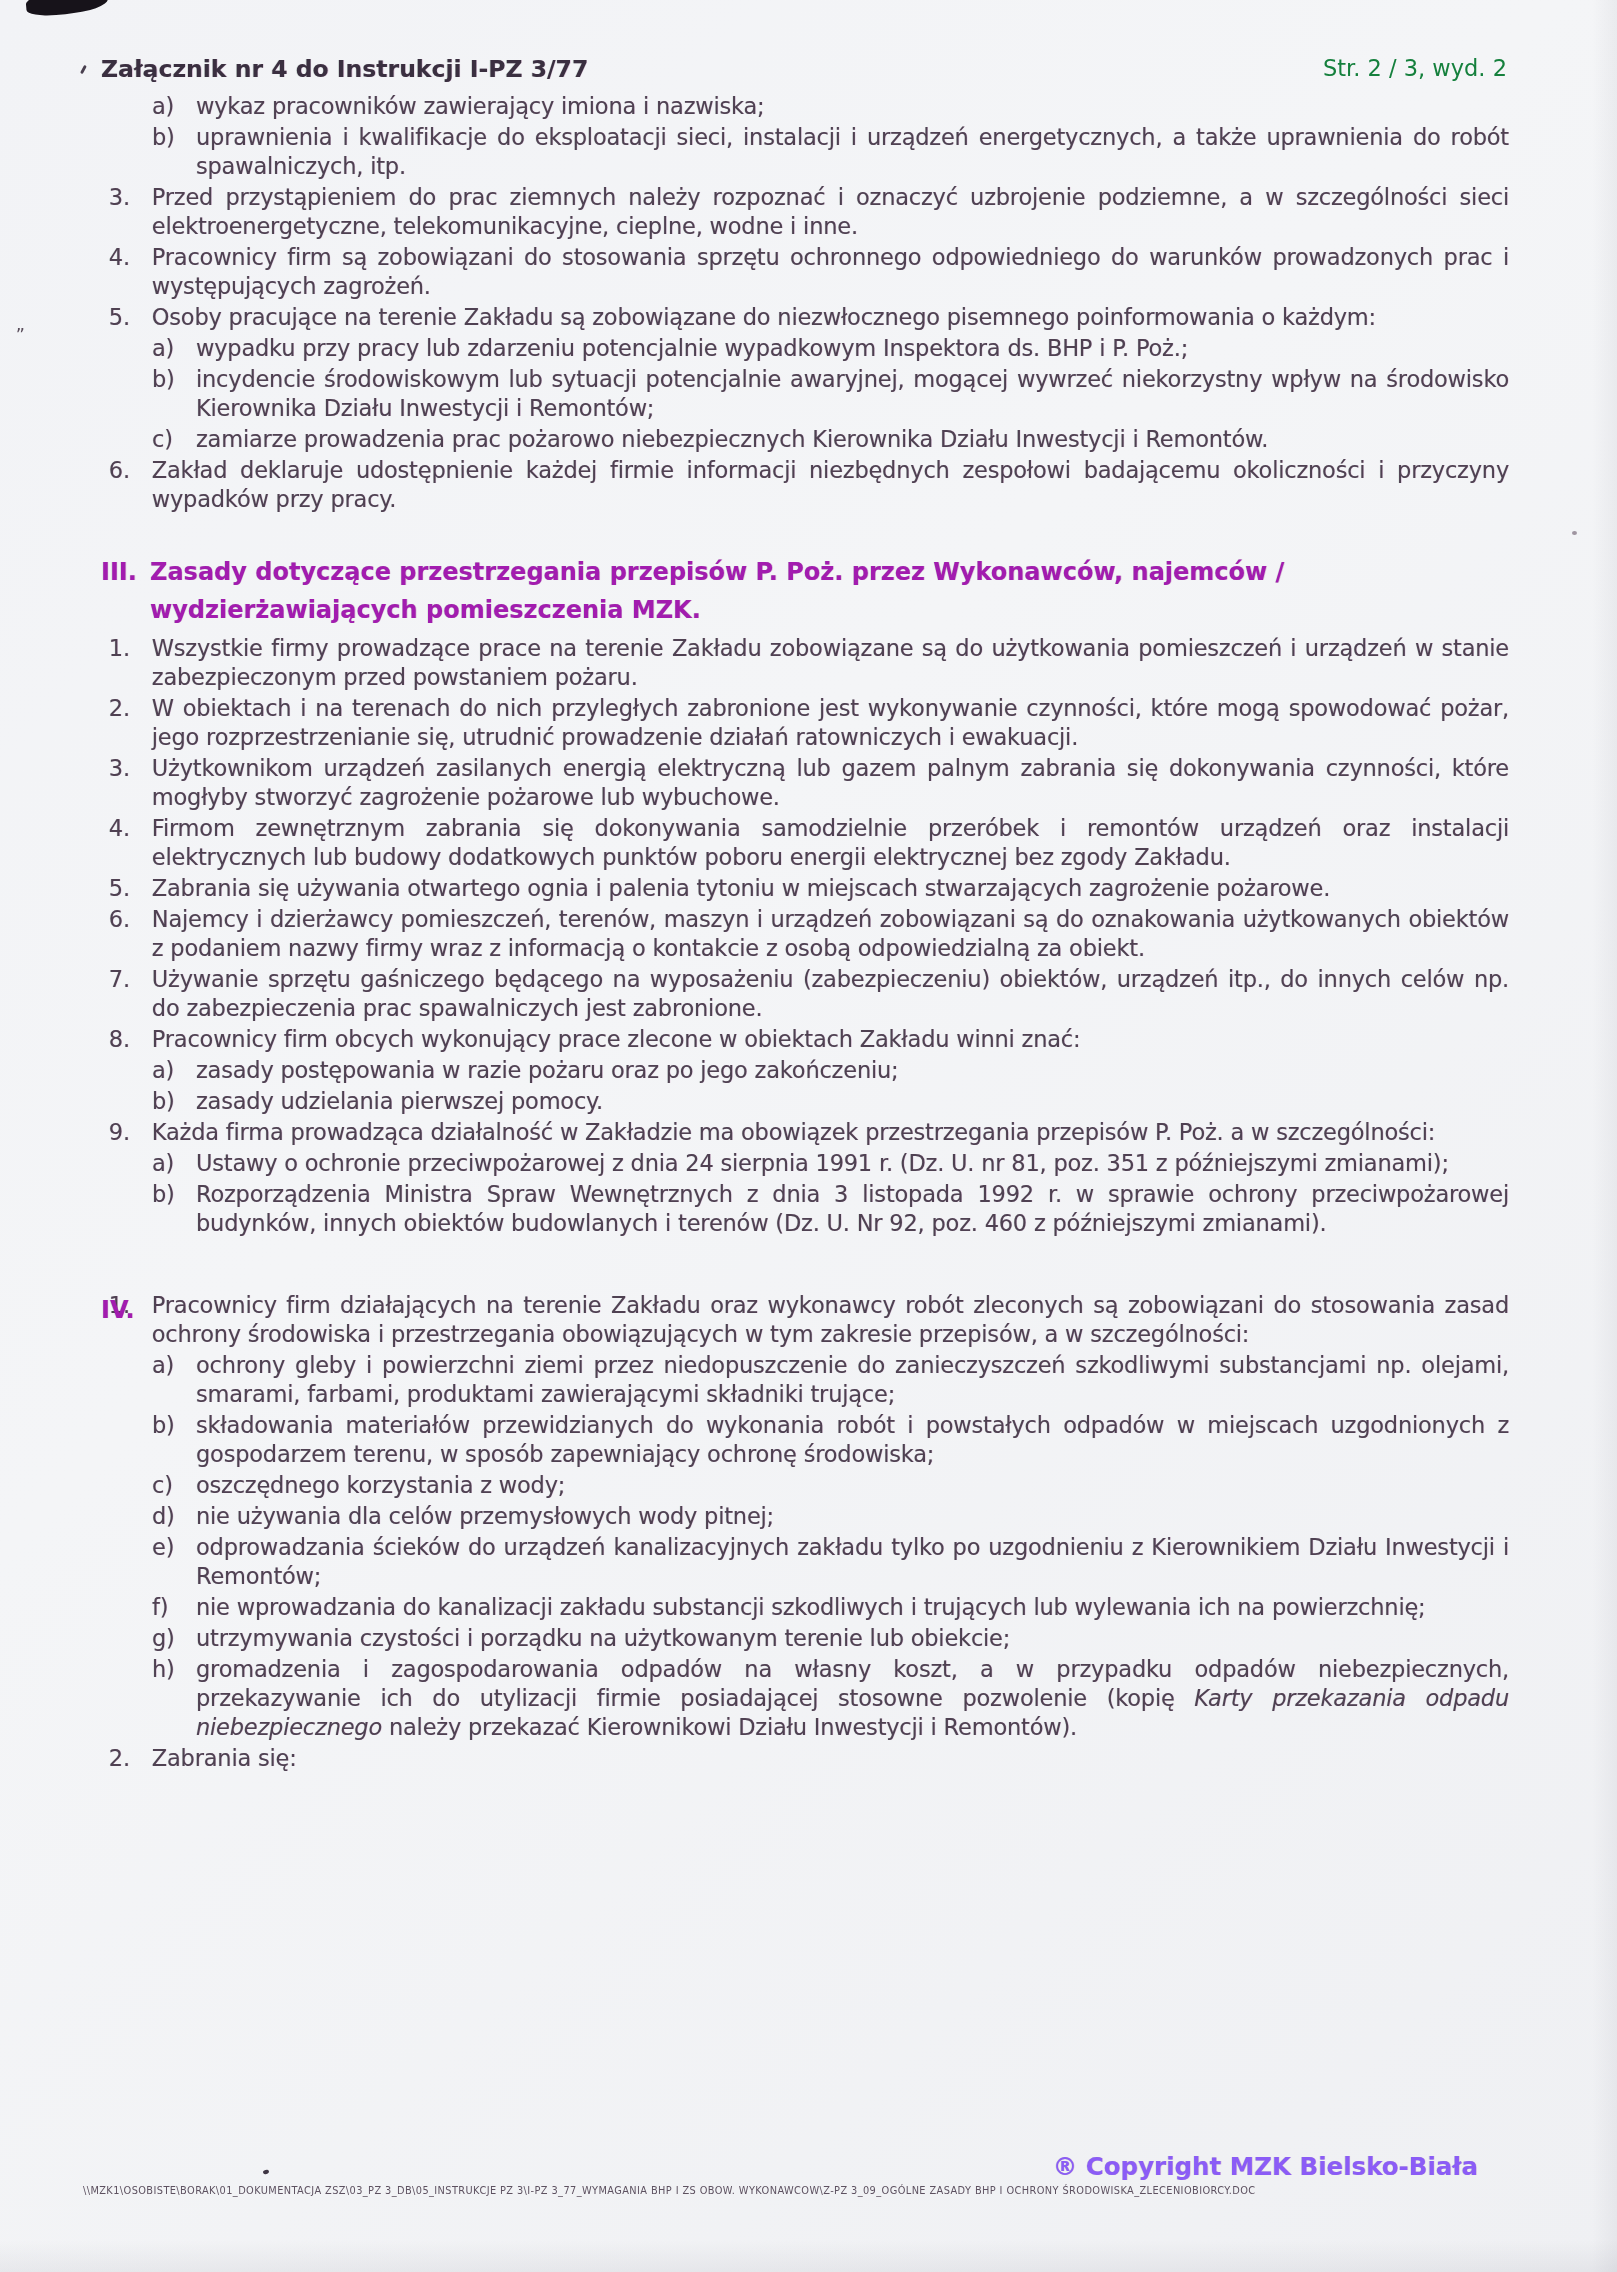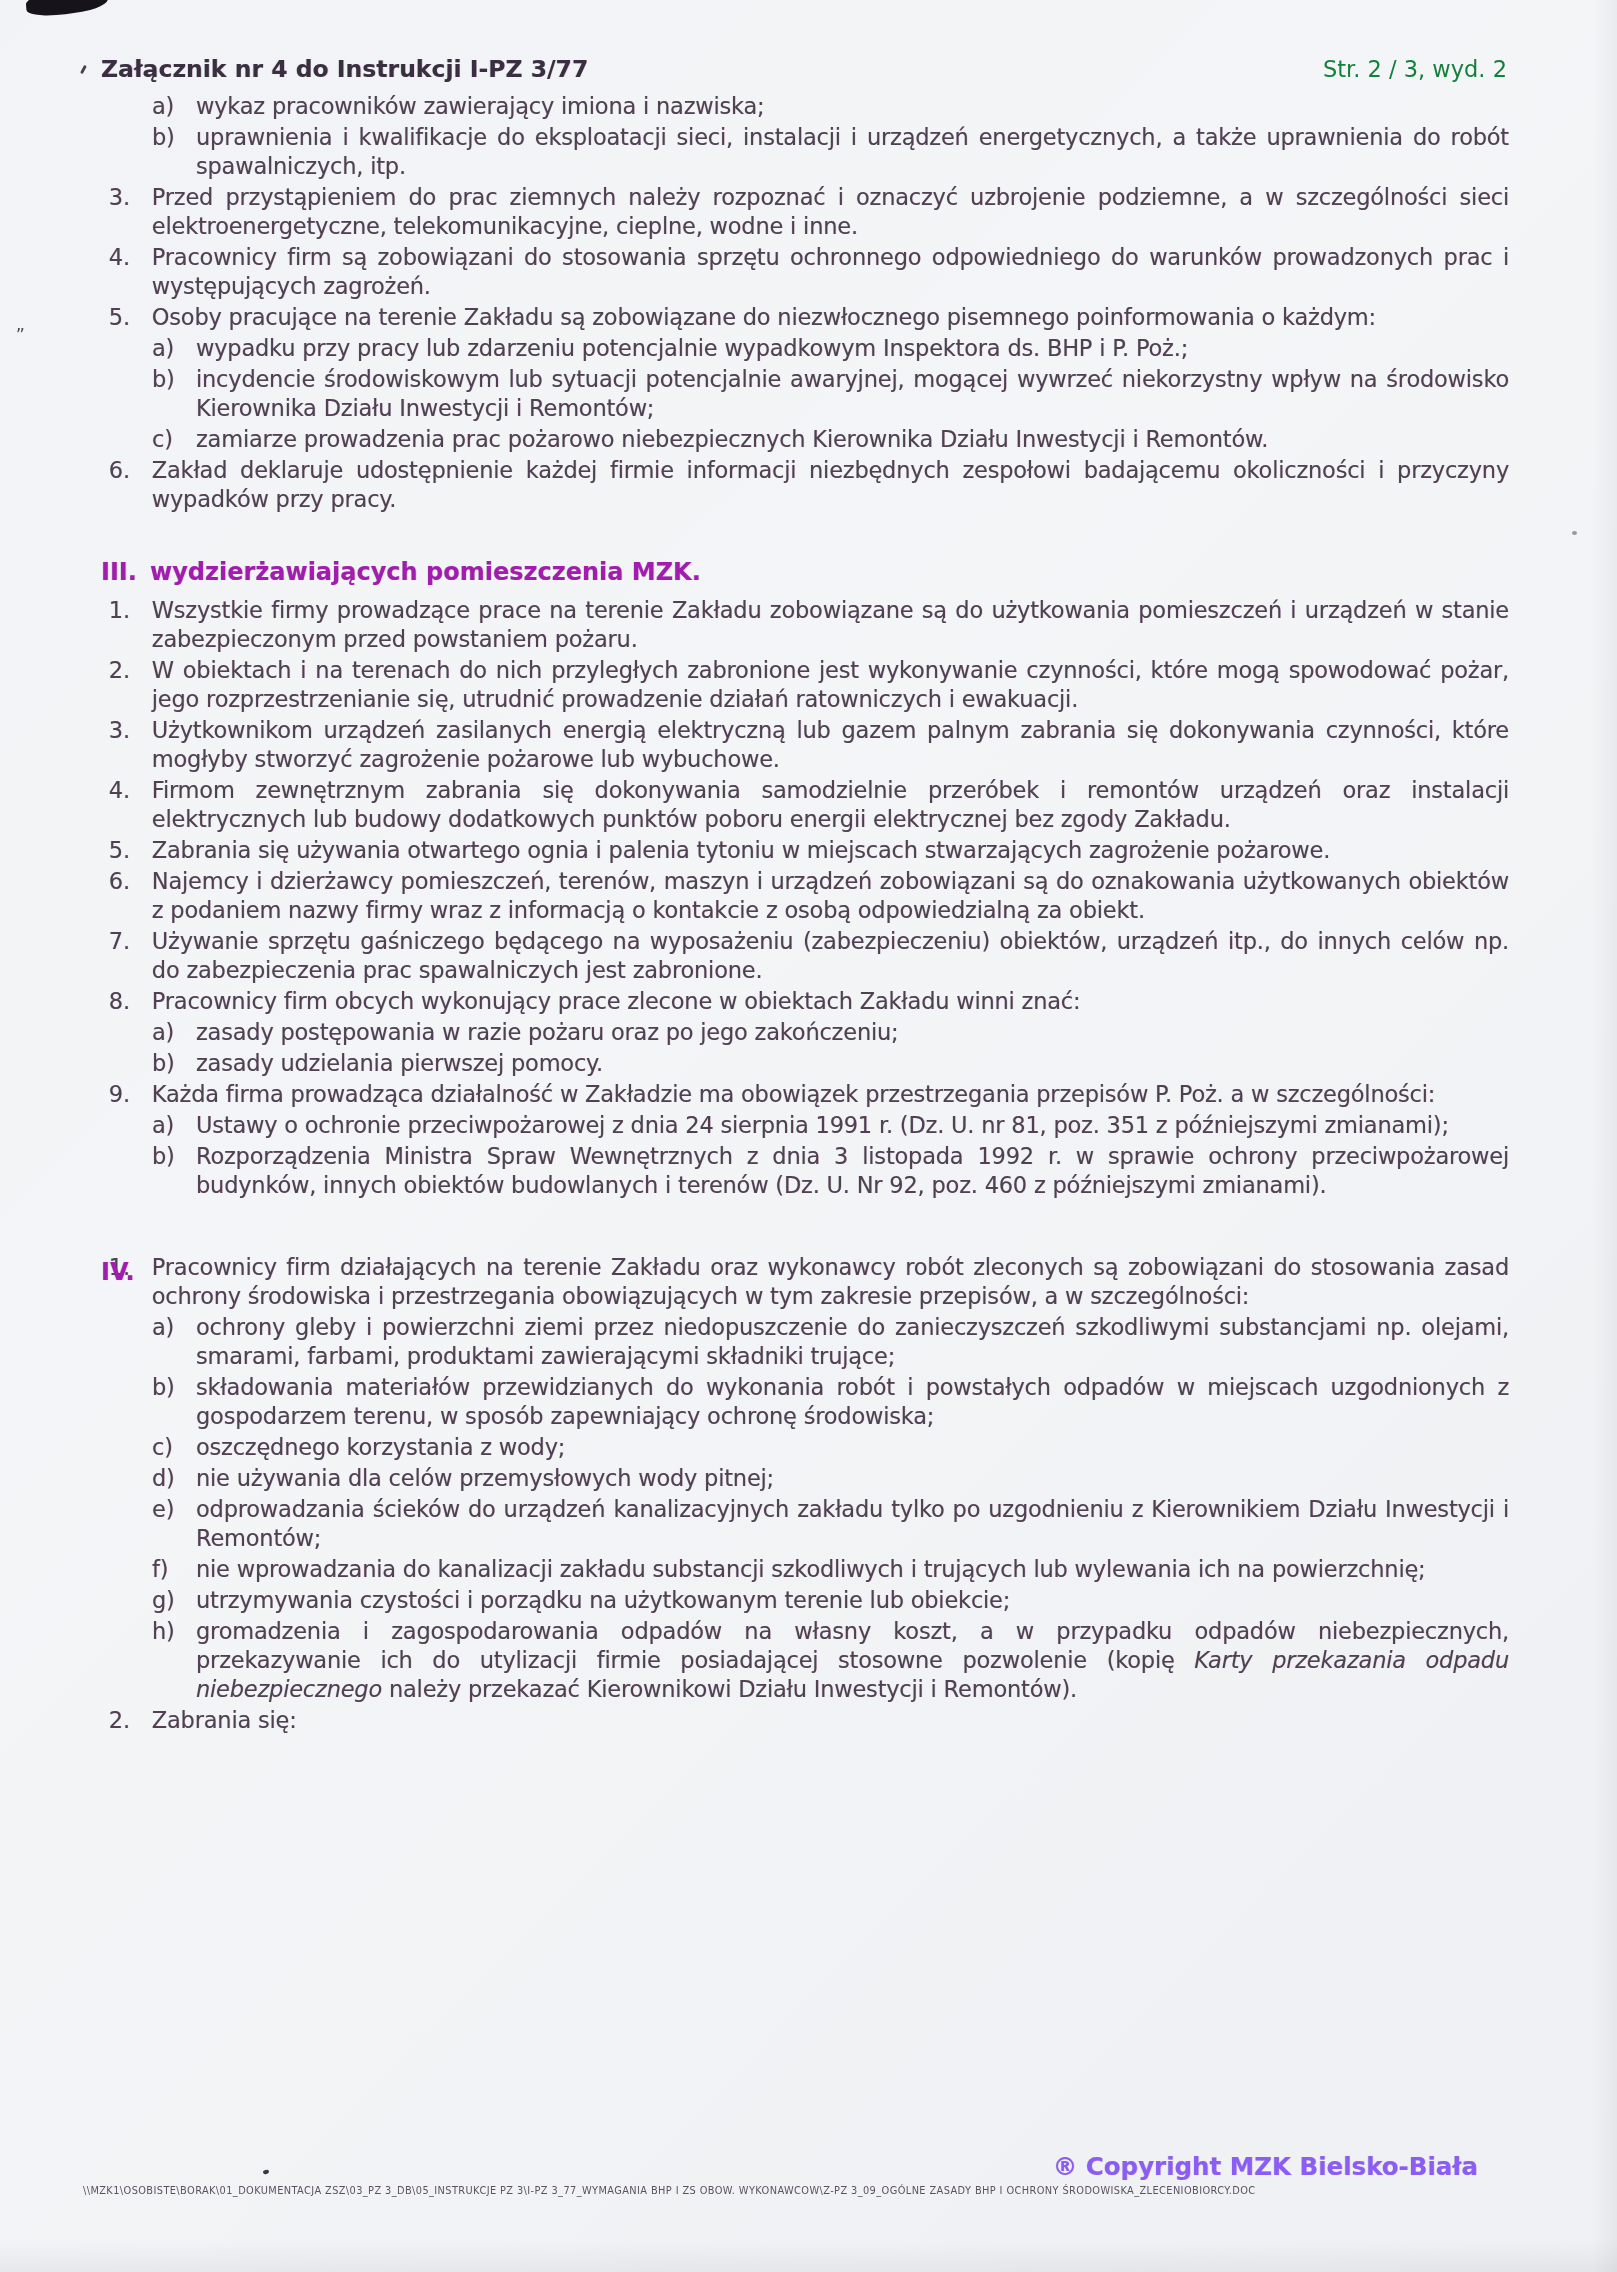--- a/index.html
+++ b/index.html
@@ -12,21 +12,21 @@
     color:#4f4152;
   }
   
   .edge-shade-right{position:absolute;top:0;right:0;width:25.5px;height:100%;
     background:linear-gradient(to right,rgba(0,0,0,0),rgba(70,70,90,0.06));}
   .edge-shade-bottom{position:absolute;left:0;bottom:0;width:100%;height:33px;
     background:linear-gradient(to bottom,rgba(0,0,0,0),rgba(70,70,90,0.07));}
 
   .page-header{
     position:absolute;left:101px;right:110px;top:55px;
-    display:flex;justify-content:space-between;align-items:center;
+    display:flex;justify-content:space-between;align-items:flex-start;
   }
   .hdr-left{font-weight:bold;font-size:23.5px;color:#3a2f40;
     text-shadow:0.6px 0 rgba(140,40,120,0.25),-0.6px 0 rgba(40,110,60,0.18);}
   .hdr-right{font-size:22.5px;color:#15803d;}
 
   .content{position:absolute;left:101px;right:108px;top:90px;}
 
   .doc-section{margin:0;}
   .sec-gap-3{margin-top:39px;}
   .sec-gap-4{margin-top:53px;}
@@ -120,20 +120,21 @@
         <div class="item-text">zamiarze prowadzenia prac pożarowo niebezpiecznych Kierownika Działu Inwestycji i Remontów.</div>
       </div>
       <div class="item l1">
         <span class="marker">6.</span>
         <div class="item-text">Zakład deklaruje udostępnienie każdej firmie informacji niezbędnych zespołowi badającemu okoliczności i przyczyny wypadków przy pracy.</div>
       </div>
     </section>
     <section class="doc-section sec-gap-3">
       <div class="sec-heading">
         <span class="sec-marker">III.</span>
+        <div>Zasady dotyczące przestrzegania przepisów P. Poż. przez Wykonawców, najemców /</div>
         <div>wydzierżawiających pomieszczenia MZK.</div>
       </div>
       <div class="item l1">
         <span class="marker">1.</span>
         <div class="item-text">Wszystkie firmy prowadzące prace na terenie Zakładu zobowiązane są do użytkowania pomieszczeń i urządzeń w stanie zabezpieczonym przed powstaniem pożaru.</div>
       </div>
       <div class="item l1">
         <span class="marker">2.</span>
         <div class="item-text">W obiektach i na terenach do nich przyległych zabronione jest wykonywanie czynności, które mogą spowodować pożar, jego rozprzestrzenianie się, utrudnić prowadzenie działań ratowniczych i ewakuacji.</div>
       </div>

